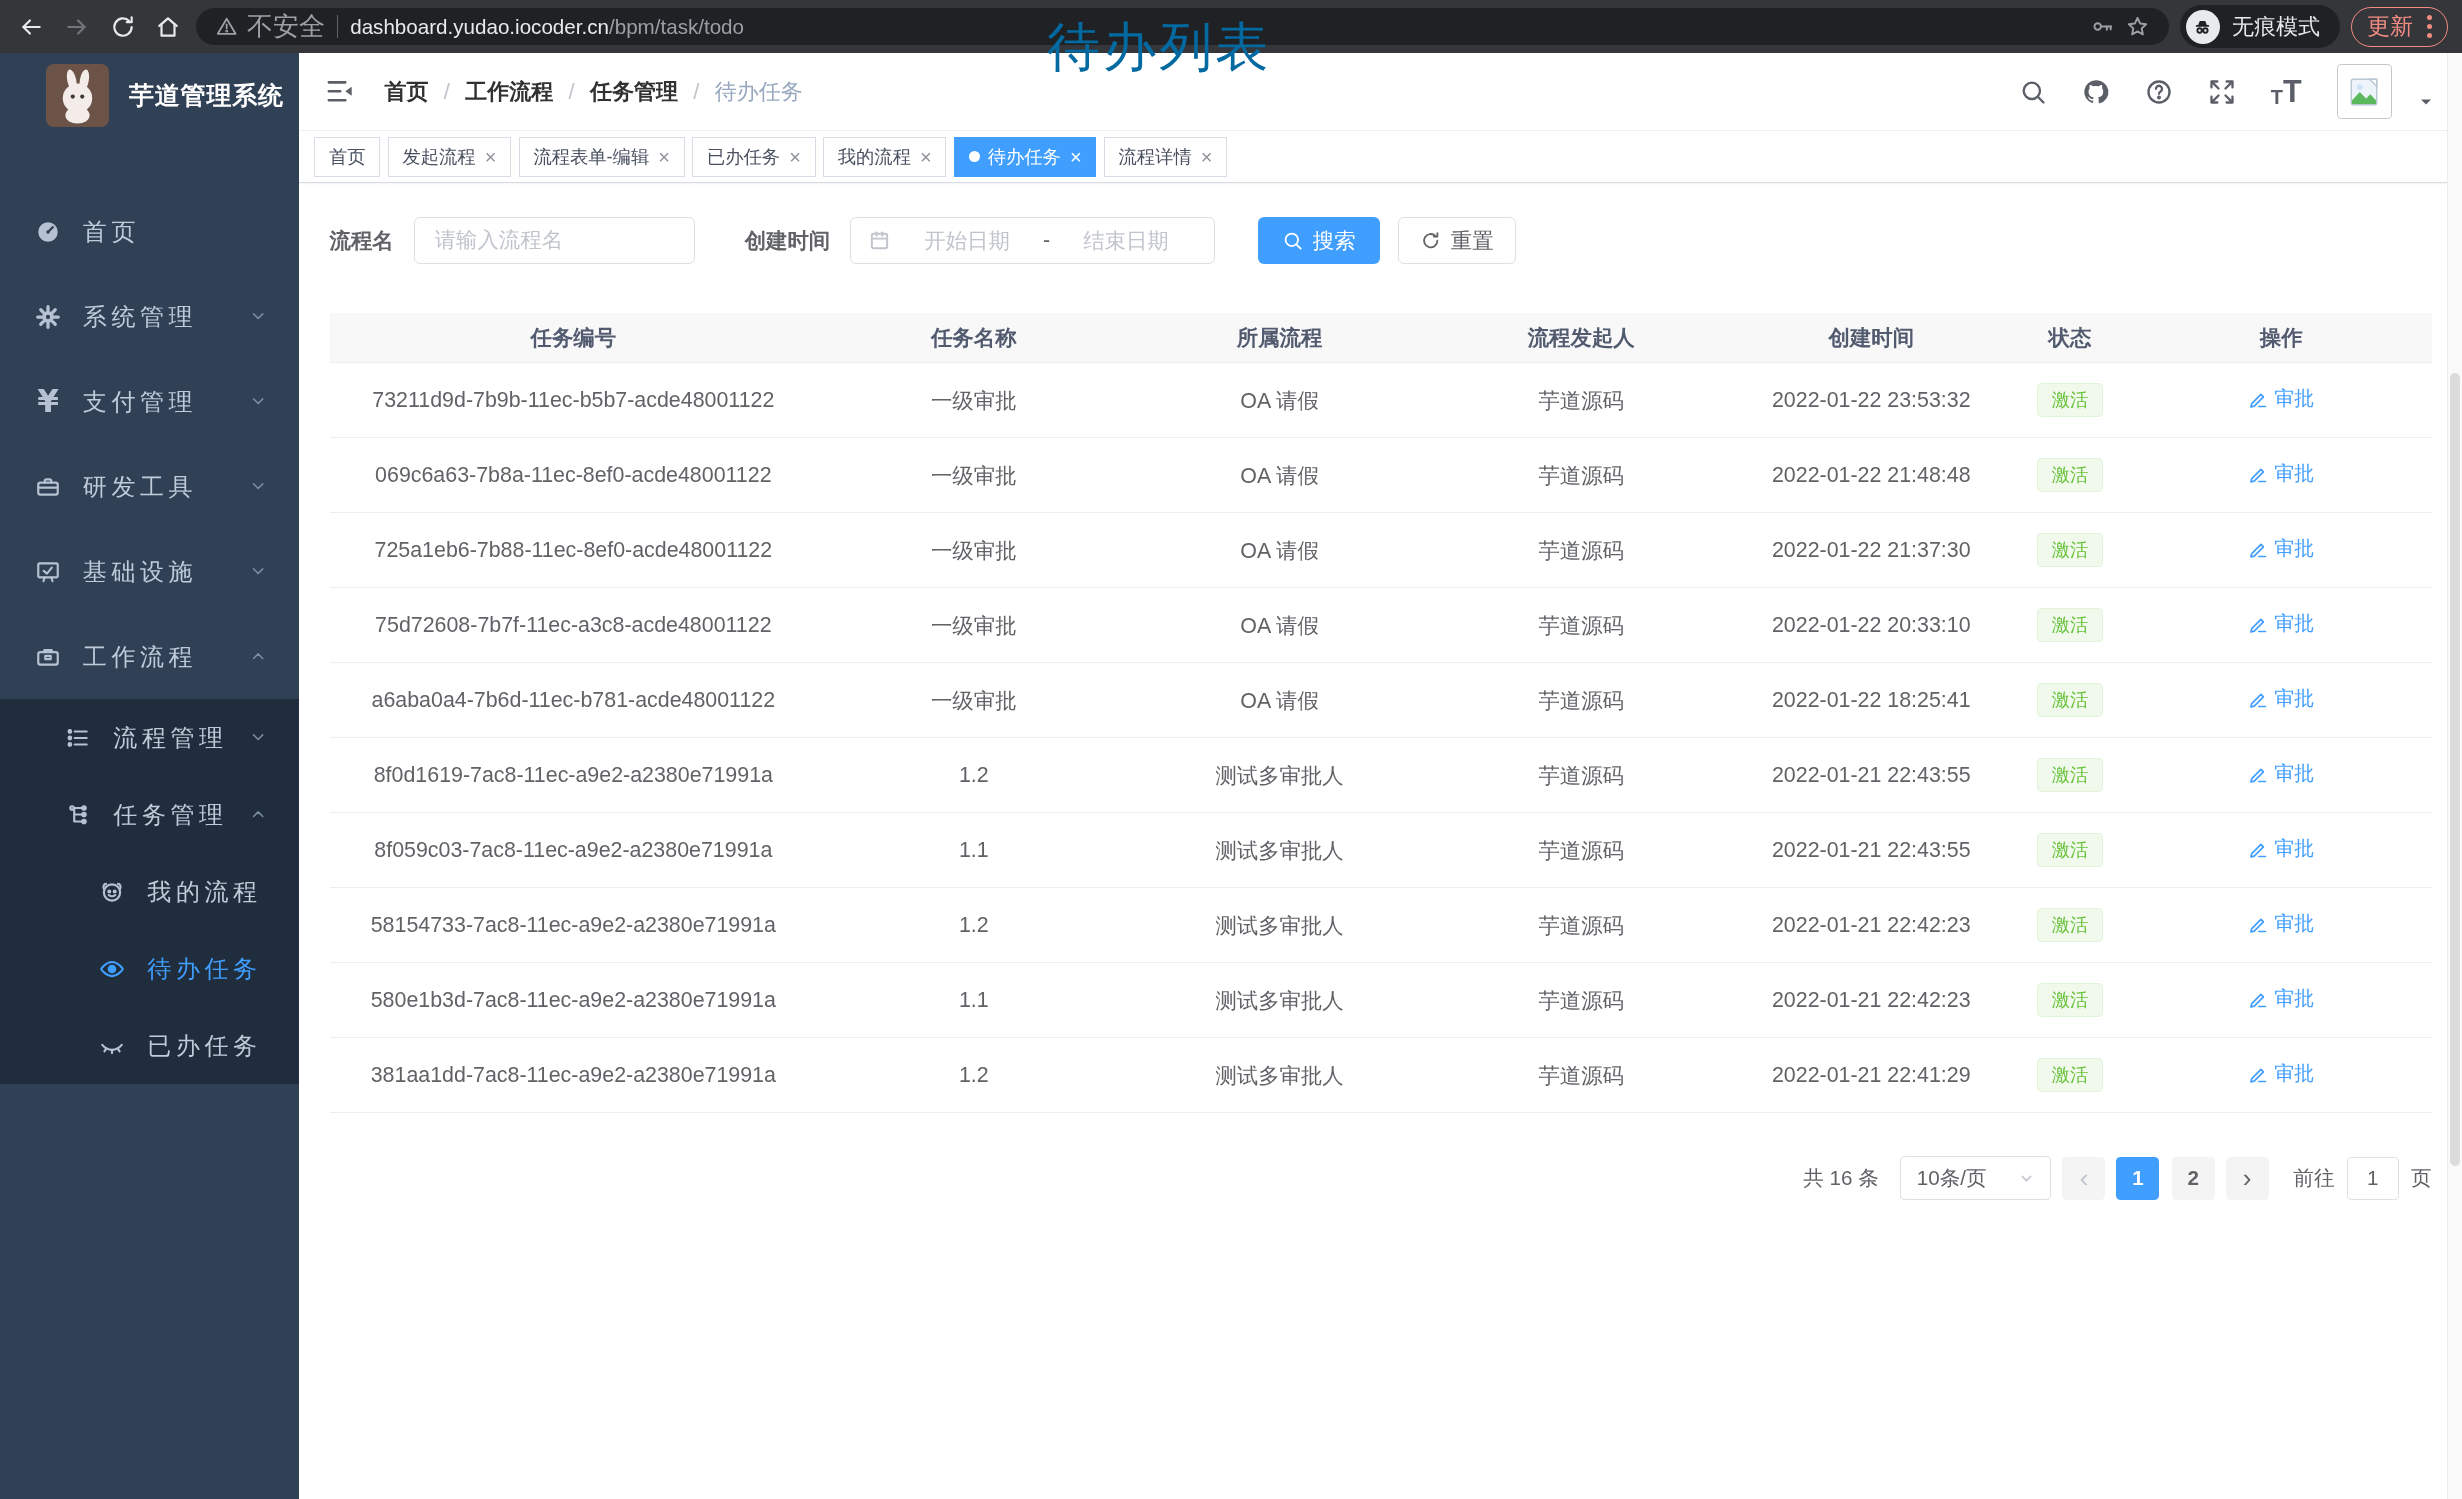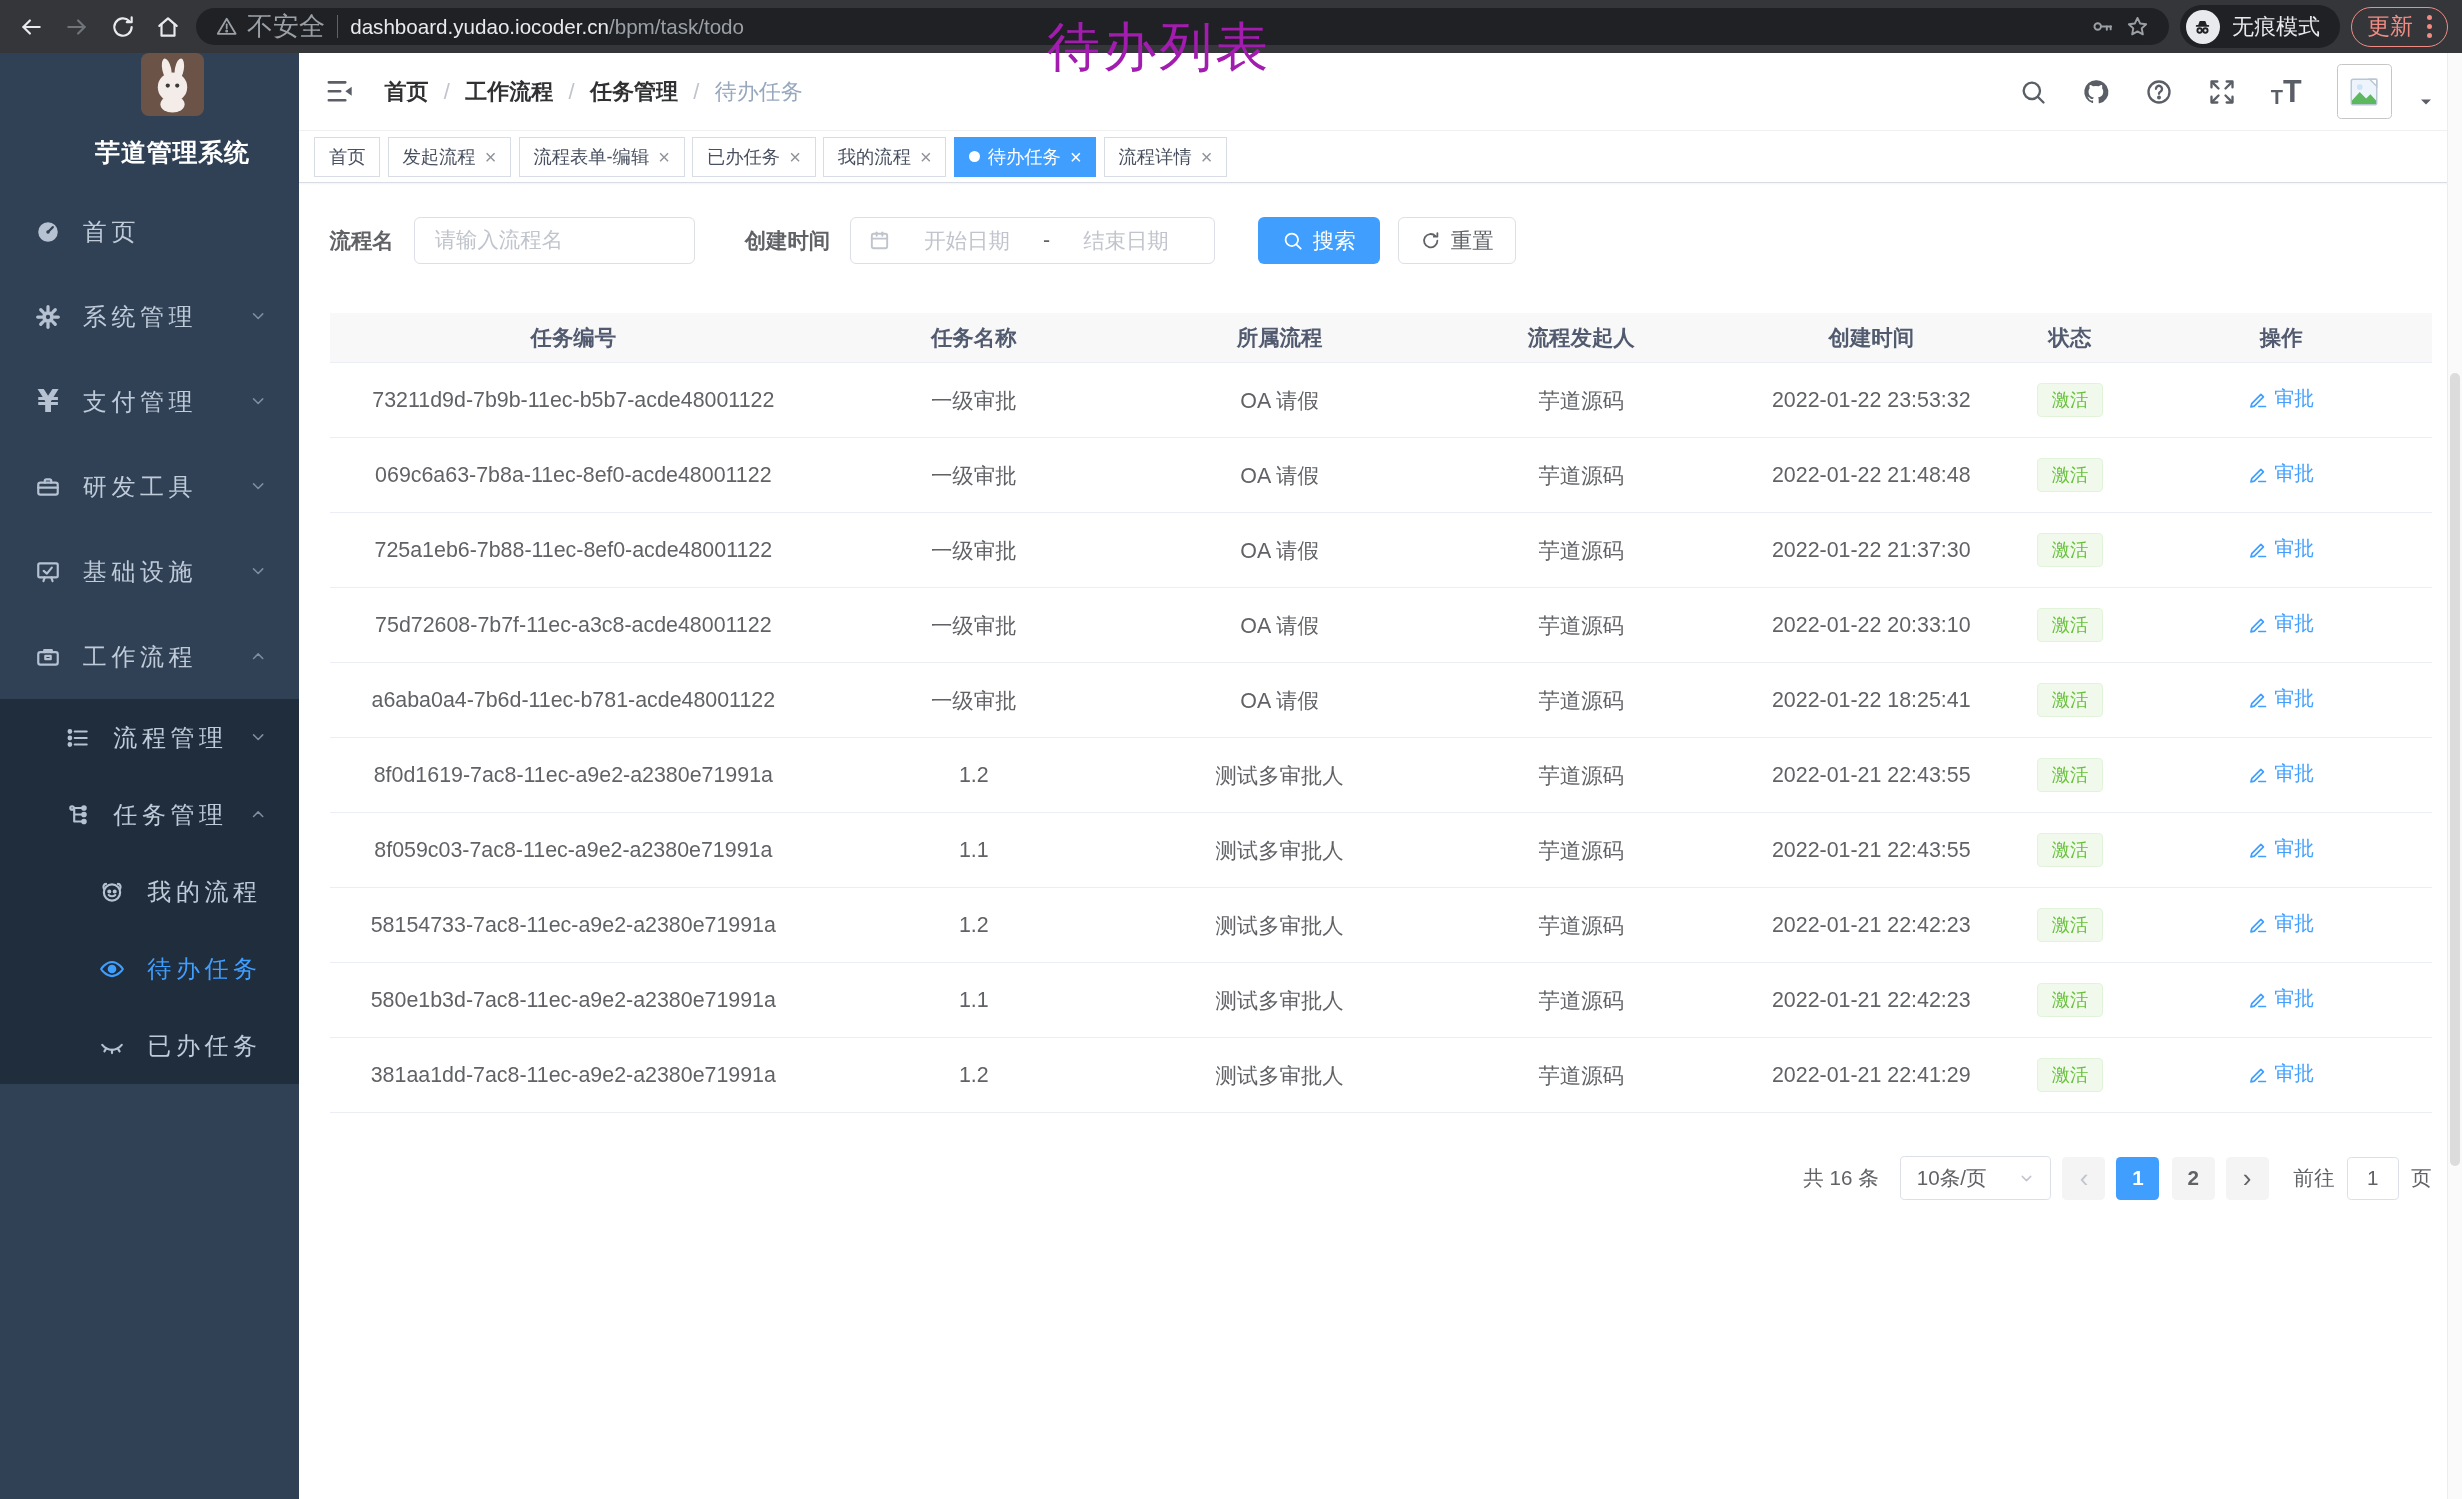--- a/index.html
+++ b/index.html
@@ -39,28 +39,28 @@
     display:flex; align-items:center; justify-content:center; color:#202124; font-size:23px; }
   .update-pill {
     height:40px; border:1.5px solid #f28b82; border-radius:21.4px; flex-shrink:0;
     color:#f28b82; display:flex; align-items:center; gap:13.7px; padding:0 15.3px; font-size:23px;
   }
   .kebab { display:flex; flex-direction:column; gap:3.8px; }
   .kebab i { width:5.3px; height:5.3px; border-radius:50%; background:#f28b82; display:block; }
 
   .annotation {
     position:absolute; left:1047px; top:12.2px; z-index:99;
-    font-size:53px; letter-spacing:3.1px; color:#a21caf; font-weight:500;
+    font-size:53px; letter-spacing:3.1px; color:#0369a1; font-weight:500;
   }
 
   
   .app { position:absolute; top:53px; left:0; right:0; bottom:0; display:flex; }
   .sidebar { width:299px; flex-shrink:0; background:#304156; color:#bfcbd9;
     display:flex; flex-direction:column; }
-  .logo-row { height:84px; display:flex; align-items:center; padding-left:46px; gap:20px;flex-direction:column; }
+  .logo-row { height:84px; display:flex; align-items:center; padding-left:46px; gap:20px; }
   .logo-img { width:63px; height:63px; font-size:63px; }
   .logo-title { color:#fff; font-size:25px; font-weight:bold; letter-spacing:0.8px; }
   .menu { flex:1; padding-top:52px; }
   .menu-item { display:flex; align-items:center; height:85px; padding:0 32px 0 30.5px;
     font-size:24px; cursor:pointer; }
   .menu-item .mi-icon { width:34px; display:flex; justify-content:center; margin-right:18.3px;
     font-size:26px; color:#b6c2d1; flex-shrink:0; }
   .menu-item .mi-label { flex:1; white-space:nowrap; letter-spacing:4.6px; }
   .menu-item .mi-arrow { font-size:18.3px; color:#7e8d9f; }
   .menu-item.l2 { height:77px; padding-left:61px; }

